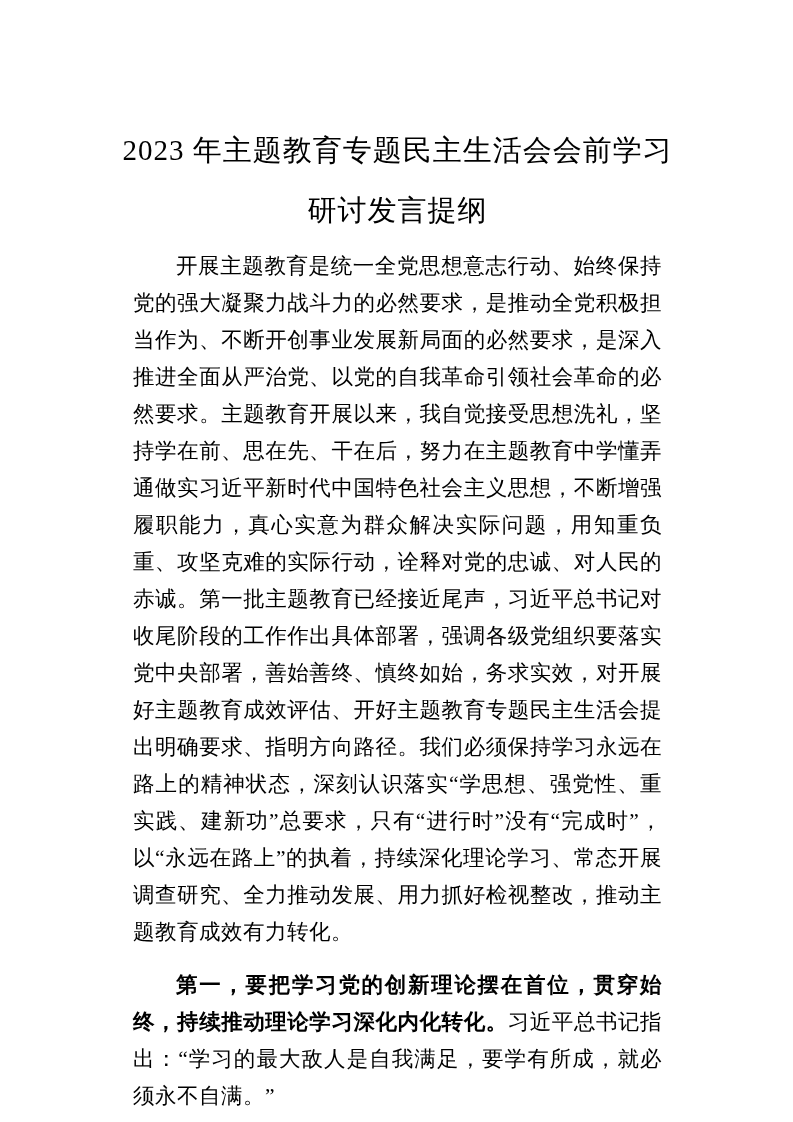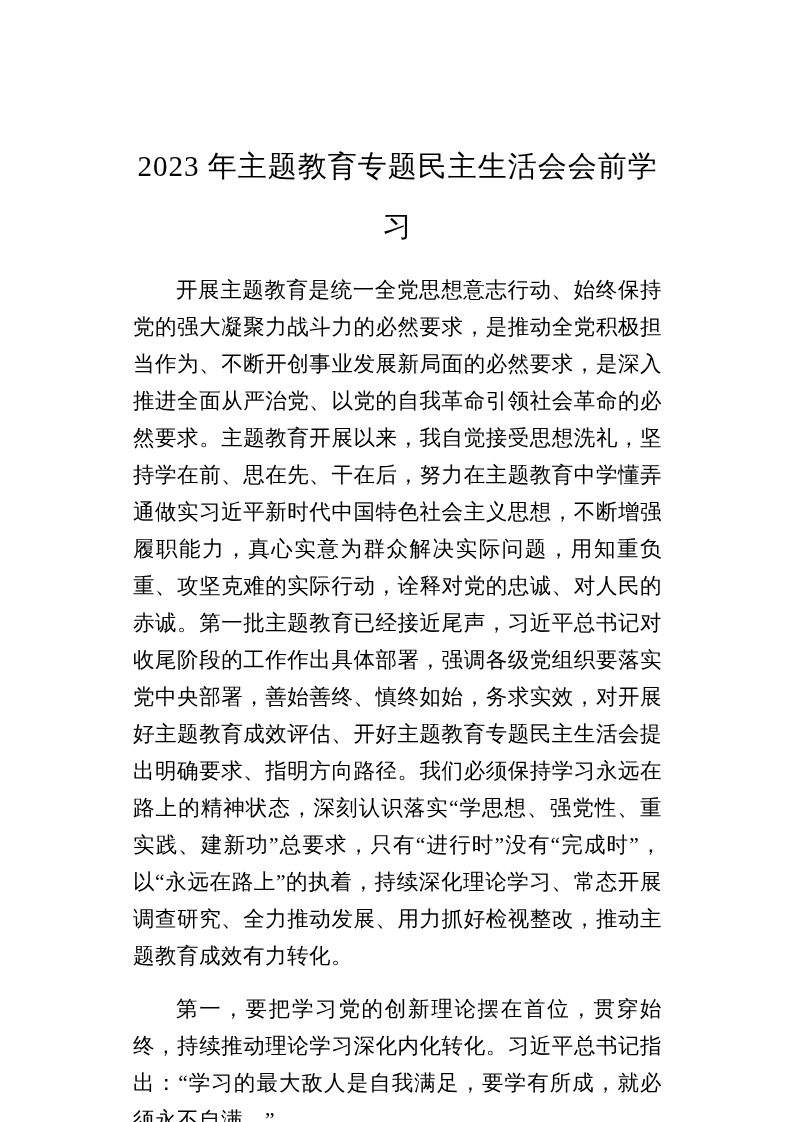--- a/index.html
+++ b/index.html
@@ -12,21 +12,21 @@
     width: 793px;
     height: 1122px;
     background: #ffffff;
     box-sizing: border-box;
     padding: 120px 115px 0 117px;
     color: #000000;
     font-family: "Liberation Serif", serif;
     overflow: hidden;
   }
   .doc-title {
-    margin: 16px;
+    margin: 0;
     font-size: 29px;
     font-weight: 400;
     line-height: 60px;
     text-align: center;
     letter-spacing: 1px;
   }
   .doc-title .title-line {
     display: block;
   }
   .body-para {
@@ -35,28 +35,29 @@
     line-height: 37px;
     text-align: justify;
     text-justify: inter-character;
     text-indent: 2em;
     letter-spacing: 0.5px;
   }
   .body-para.first {
     margin-top: 8px;
   }
   .body-para .lead {
-    font-weight: 400;
+    font-weight: 700;
     font-family: "Liberation Sans", sans-serif;
   }
 </style>
 </head>
 <body>
 
 <div class="page">
   <h1 class="doc-title">
     <span class="title-line">2023 年主题教育专题民主生活会会前学习</span>
+    <span class="title-line">研讨发言提纲</span>
   </h1>
 
   <p class="body-para first">开展主题教育是统一全党思想意志行动、始终保持党的强大凝聚力战斗力的必然要求，是推动全党积极担当作为、不断开创事业发展新局面的必然要求，是深入推进全面从严治党、以党的自我革命引领社会革命的必然要求。主题教育开展以来，我自觉接受思想洗礼，坚持学在前、思在先、干在后，努力在主题教育中学懂弄通做实习近平新时代中国特色社会主义思想，不断增强履职能力，真心实意为群众解决实际问题，用知重负重、攻坚克难的实际行动，诠释对党的忠诚、对人民的赤诚。第一批主题教育已经接近尾声，习近平总书记对收尾阶段的工作作出具体部署，强调各级党组织要落实党中央部署，善始善终、慎终如始，务求实效，对开展好主题教育成效评估、开好主题教育专题民主生活会提出明确要求、指明方向路径。我们必须保持学习永远在路上的精神状态，深刻认识落实“学思想、强党性、重实践、建新功”总要求，只有“进行时”没有“完成时”，以“永远在路上”的执着，持续深化理论学习、常态开展调查研究、全力推动发展、用力抓好检视整改，推动主题教育成效有力转化。</p>
 
   <p class="body-para"><span class="lead">第一，要把学习党的创新理论摆在首位，贯穿始终，持续推动理论学习深化内化转化。</span><span>习近平总书记指出：“学习的最大敌人是自我满足，要学有所成，就必须永不自满。”</span></p>
 </div>
 
 </body></html>

